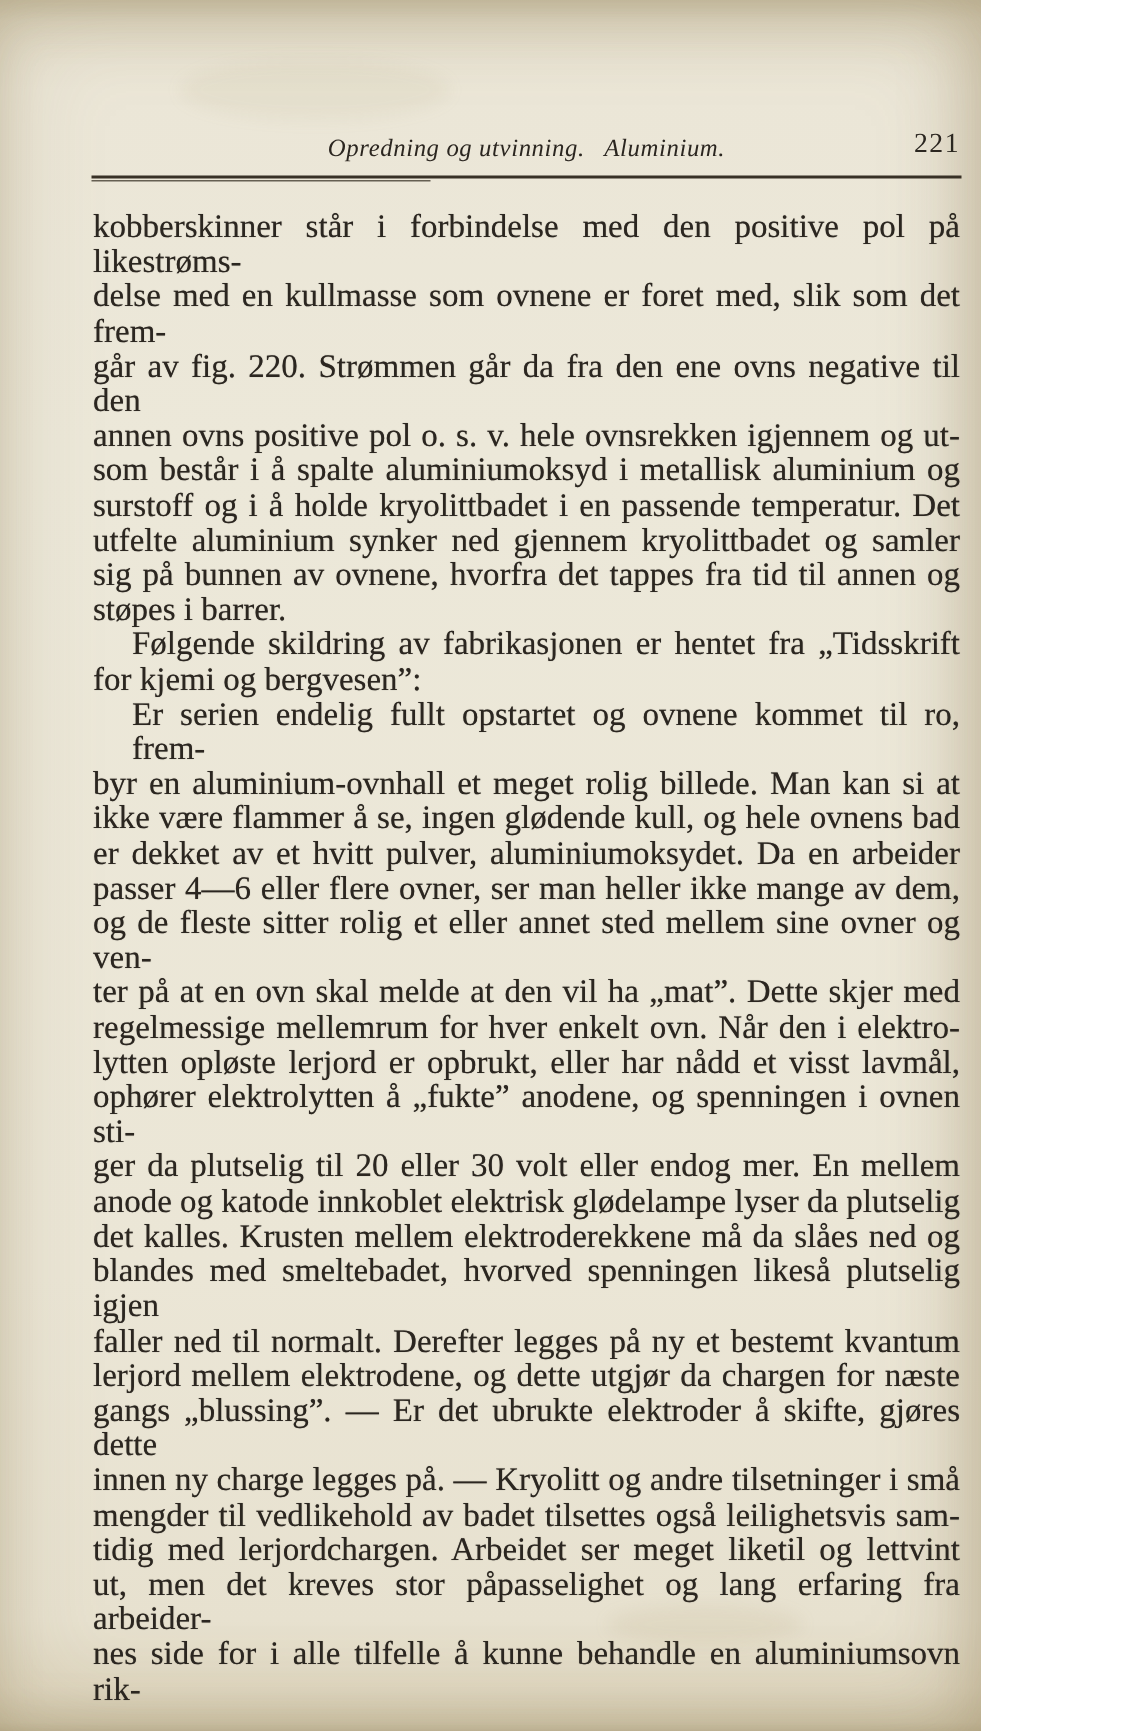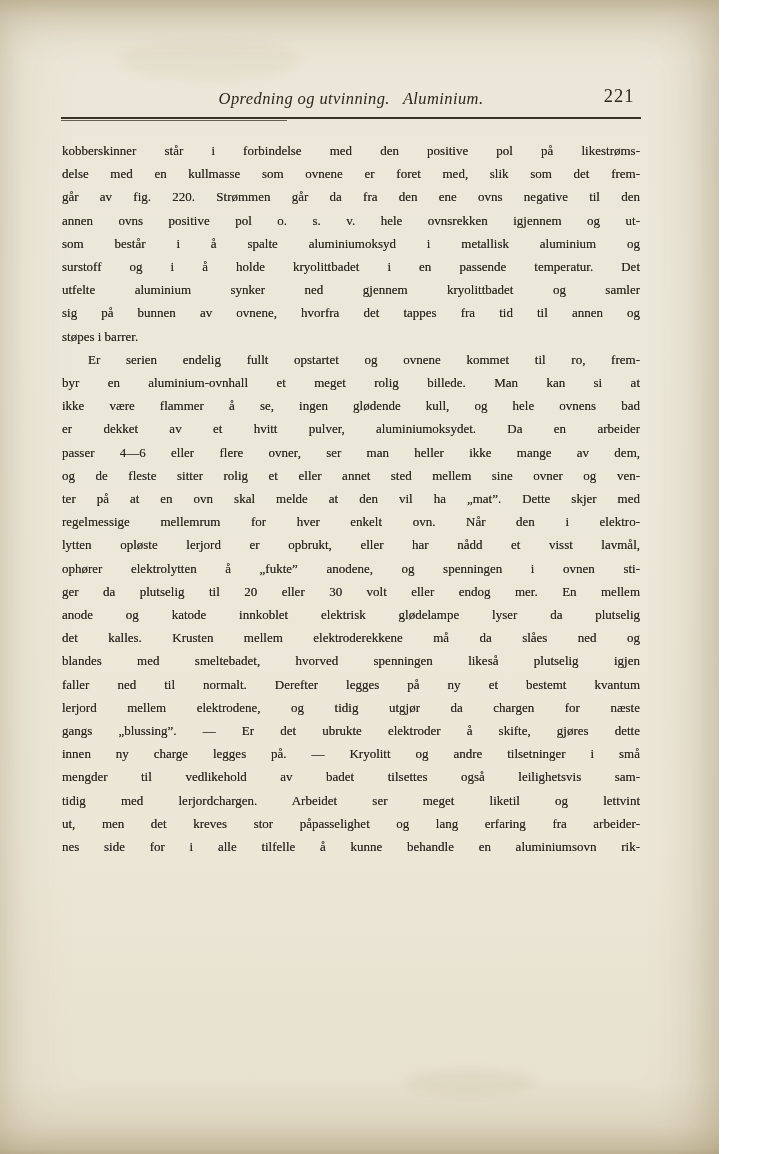--- a/index.html
+++ b/index.html
@@ -7,21 +7,21 @@
     padding: 0;
   }
   body {
     width: 763px;
     height: 1154px;
     overflow: hidden;
     font-family: "Liberation Serif", serif;
   }
   .page {
     position: relative;
-    width: 719px;
+    width: 654px;
     height: 1154px;
     background:
       linear-gradient(180deg,
         #d9d2bc 0px, #e5dfcd 14px, #ebe6d7 60px,
         #ece8d9 300px, #ebe6d6 850px, #e7e1cf 1080px,
         #e0d8c2 1125px, #d3cab0 1148px, #c8bea2 1154px),
       #ebe6d7;
     box-shadow: inset 0 0 70px rgba(150, 130, 90, 0.22),
                 inset -18px 0 40px rgba(150, 130, 90, 0.18),
                 inset 0 14px 30px rgba(140, 120, 80, 0.18);
@@ -42,21 +42,21 @@
     display: inline-block;
   }
   .running-head .head-part + .head-part {
     margin-left: 13px;
   }
   .page-number {
     position: absolute;
     top: 86px;
     left: 598px;
     width: 42px;
-    text-align: center;
+    text-align: right;
     font-size: 18.5px;
     letter-spacing: 1px;
   }
   .head-rule {
     position: absolute;
     left: 61px;
     top: 117px;
     width: 580px;
     height: 5px;
   }
@@ -72,21 +72,21 @@
     left: 0; top: 3.2px;
     width: 39%;
     height: 1px;
     background: rgba(56, 49, 38, 0.75);
   }
   .body-text {
     position: absolute;
     left: 62px;
     top: 139px;
     width: 578px;
-    font-size: 13px;
+    font-size: 22px;
     line-height: 23.2px;
     text-shadow: 0 0 0.5px rgba(43, 38, 32, 0.65);
   }
   .paragraph {
     margin: 0;
   }
   .line {
     text-align: justify;
     text-align-last: justify;
     -moz-text-align-last: justify;
@@ -141,38 +141,42 @@
       <div class="line">delse med en kullmasse som ovnene er foret med, slik som det frem-</div>
       <div class="line">går av fig. 220.  Strømmen går da fra den ene ovns negative til den</div>
       <div class="line">annen ovns positive pol o. s. v. hele ovnsrekken igjennem og ut-</div>
       <div class="line">som består i å spalte aluminiumoksyd i metallisk aluminium og</div>
       <div class="line">surstoff og i å holde kryolittbadet i en passende temperatur.  Det</div>
       <div class="line">utfelte aluminium synker ned gjennem kryolittbadet og samler</div>
       <div class="line">sig på bunnen av ovnene, hvorfra det tappes fra tid til annen og</div>
       <div class="line line-end">støpes i barrer.</div>
     </div>
 
+    <div class="paragraph">
+      <div class="line line-indent">Følgende skildring av fabrikasjonen er hentet fra „Tidsskrift</div>
+      <div class="line line-end">for kjemi og bergvesen”:</div>
+    </div>
 
     <div class="paragraph">
       <div class="line line-indent">Er serien endelig fullt opstartet og ovnene kommet til ro, frem-</div>
       <div class="line">byr en aluminium-ovnhall et meget rolig billede.  Man kan si at</div>
       <div class="line">ikke være flammer å se, ingen glødende kull, og hele ovnens bad</div>
       <div class="line">er dekket av et hvitt pulver, aluminiumoksydet.  Da en arbeider</div>
       <div class="line">passer 4—6 eller flere ovner, ser man heller ikke mange av dem,</div>
       <div class="line">og de fleste sitter rolig et eller annet sted mellem sine ovner og ven-</div>
       <div class="line">ter på at en ovn skal melde at den vil ha „mat”.  Dette skjer med</div>
       <div class="line">regelmessige mellemrum for hver enkelt ovn.  Når den i elektro-</div>
       <div class="line">lytten opløste lerjord er opbrukt, eller har nådd et visst lavmål,</div>
       <div class="line">ophører elektrolytten å „fukte” anodene, og spenningen i ovnen sti-</div>
       <div class="line">ger da plutselig til 20 eller 30 volt eller endog mer.  En mellem</div>
       <div class="line">anode og katode innkoblet elektrisk glødelampe lyser da plutselig</div>
       <div class="line">det kalles.  Krusten mellem elektroderekkene må da slåes ned og</div>
       <div class="line">blandes med smeltebadet, hvorved spenningen likeså plutselig igjen</div>
       <div class="line">faller ned til normalt.  Derefter legges på ny et bestemt kvantum</div>
-      <div class="line">lerjord mellem elektrodene, og tidig utgjør da chargen for næste</div>
+      <div class="line">lerjord mellem elektrodene, og dette utgjør da chargen for næste</div>
       <div class="line">gangs „blussing”. — Er det ubrukte elektroder å skifte, gjøres dette</div>
       <div class="line">innen ny charge legges på. — Kryolitt og andre tilsetninger i små</div>
       <div class="line">mengder til vedlikehold av badet tilsettes også leilighetsvis sam-</div>
       <div class="line">tidig med lerjordchargen.  Arbeidet ser meget liketil og lettvint</div>
       <div class="line">ut, men det kreves stor påpasselighet og lang erfaring fra arbeider-</div>
       <div class="line">nes side for i alle tilfelle å kunne behandle en aluminiumsovn rik-</div>
     </div>
 
   </div>
 

